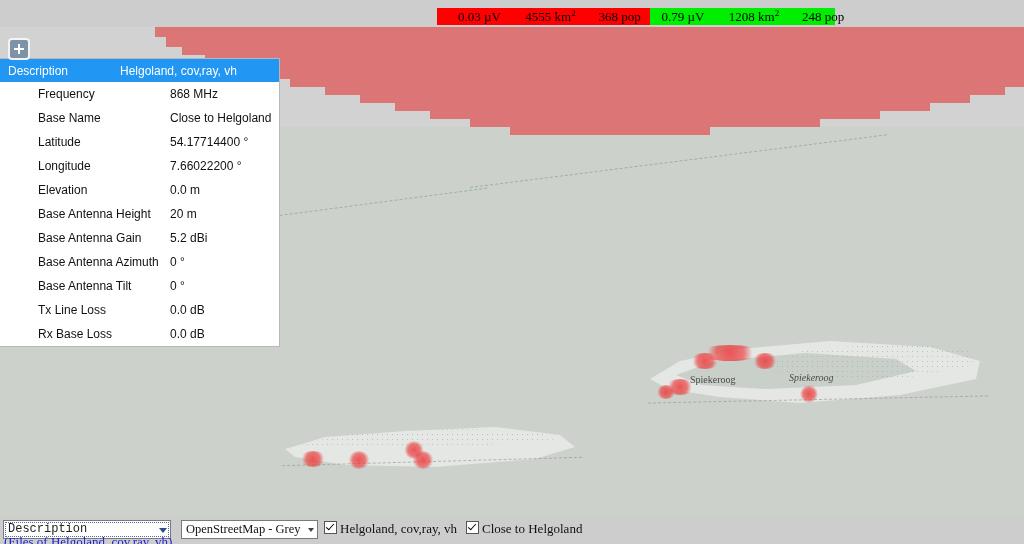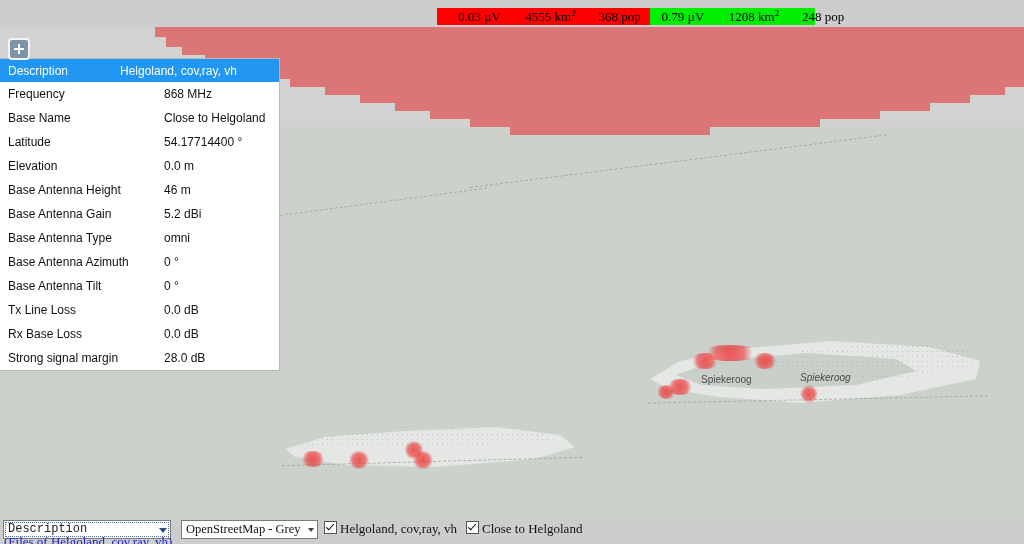--- a/index.html
+++ b/index.html
@@ -37,21 +37,21 @@
     white-space: nowrap;
     box-sizing: border-box;
   }
   #legend-red {
     left: 437px;
     width: 223px;
     background: #ff0000;
   }
   #legend-green {
     left: 650px;
-    width: 165px;
+    width: 185px;
     background: #00ee00;
   }
   .legend-cell {
     display: inline-block;
     text-align: center;
   }
   .legend-cell.c1 { width: 66px; }
   .legend-cell.c2 { width: 76px; }
   .legend-cell.c3 { width: 62px; }
   .legend-box sup {
@@ -120,25 +120,24 @@
     background-size: 5px 5px;
     opacity: .55;
   }
   .blob {
     position: absolute;
     border-radius: 50%;
     background: radial-gradient(circle, rgba(235,60,60,.85) 0%, rgba(235,60,60,.65) 45%, rgba(235,60,60,0) 72%);
   }
   .map-label {
     position: absolute;
-    font-family: Liberation Sans, sans-serif;
+    font-family: Liberation Serif, serif;
     font-size: 10px;
     color: #4a4a4a;
     white-space: nowrap;
-    margin-left: 11px;
   }
   .map-label.italic { font-style: italic; }
   .coast {
     position: absolute;
     border-top: 1px dashed #8d938d;
     opacity: .6;
   }
 
   
   #zoom-in-button {
@@ -188,22 +187,23 @@
   #info-header .v { }
   .info-row {
     display: flex;
     height: 24px;
     align-items: center;
     font-size: 12px;
     color: #111;
   }
   .info-row .k {
     padding-left: 8px;
-    width: 164px;
-    box-sizing: border-box;
+    width: 140px;
+    box-sizing: border-box;
+    margin-left: 30px;
   }
   .info-row .v { }
 
   
   #toolbar {
     position: absolute;
     left: 0; top: 517px;
     width: 1024px; height: 27px;
     background: #cdcdcd;
     z-index: 50;
@@ -366,54 +366,50 @@
       </div>
       <div class="info-row">
         <span class="k">Base Name</span>
         <span class="v">Close to Helgoland</span>
       </div>
       <div class="info-row">
         <span class="k">Latitude</span>
         <span class="v">54.17714400 °</span>
       </div>
       <div class="info-row">
+        <span class="k">Longitude</span>
+        <span class="v">7.66022200 °</span>
+      </div>
+      <div class="info-row">
         <span class="k">Elevation</span>
         <span class="v">0.0 m</span>
       </div>
       <div class="info-row">
         <span class="k">Base Antenna Height</span>
-        <span class="v">46 m</span>
+        <span class="v">20 m</span>
       </div>
       <div class="info-row">
         <span class="k">Base Antenna Gain</span>
         <span class="v">5.2 dBi</span>
       </div>
       <div class="info-row">
-        <span class="k">Base Antenna Type</span>
-        <span class="v">omni</span>
-      </div>
-      <div class="info-row">
         <span class="k">Base Antenna Azimuth</span>
         <span class="v">0 °</span>
       </div>
       <div class="info-row">
         <span class="k">Base Antenna Tilt</span>
         <span class="v">0 °</span>
       </div>
       <div class="info-row">
         <span class="k">Tx Line Loss</span>
         <span class="v">0.0 dB</span>
       </div>
       <div class="info-row">
         <span class="k">Rx Base Loss</span>
         <span class="v">0.0 dB</span>
-      </div>
-      <div class="info-row">
-        <span class="k">Strong signal margin</span>
-        <span class="v">28.0 dB</span>
       </div>
     </div>
 </div>
 
 <div id="toolbar">
   <div id="desc-select">
     <span>Description</span>
     <span class="focus-ring"></span>
     <span class="sel-arrow"></span>
   </div>

